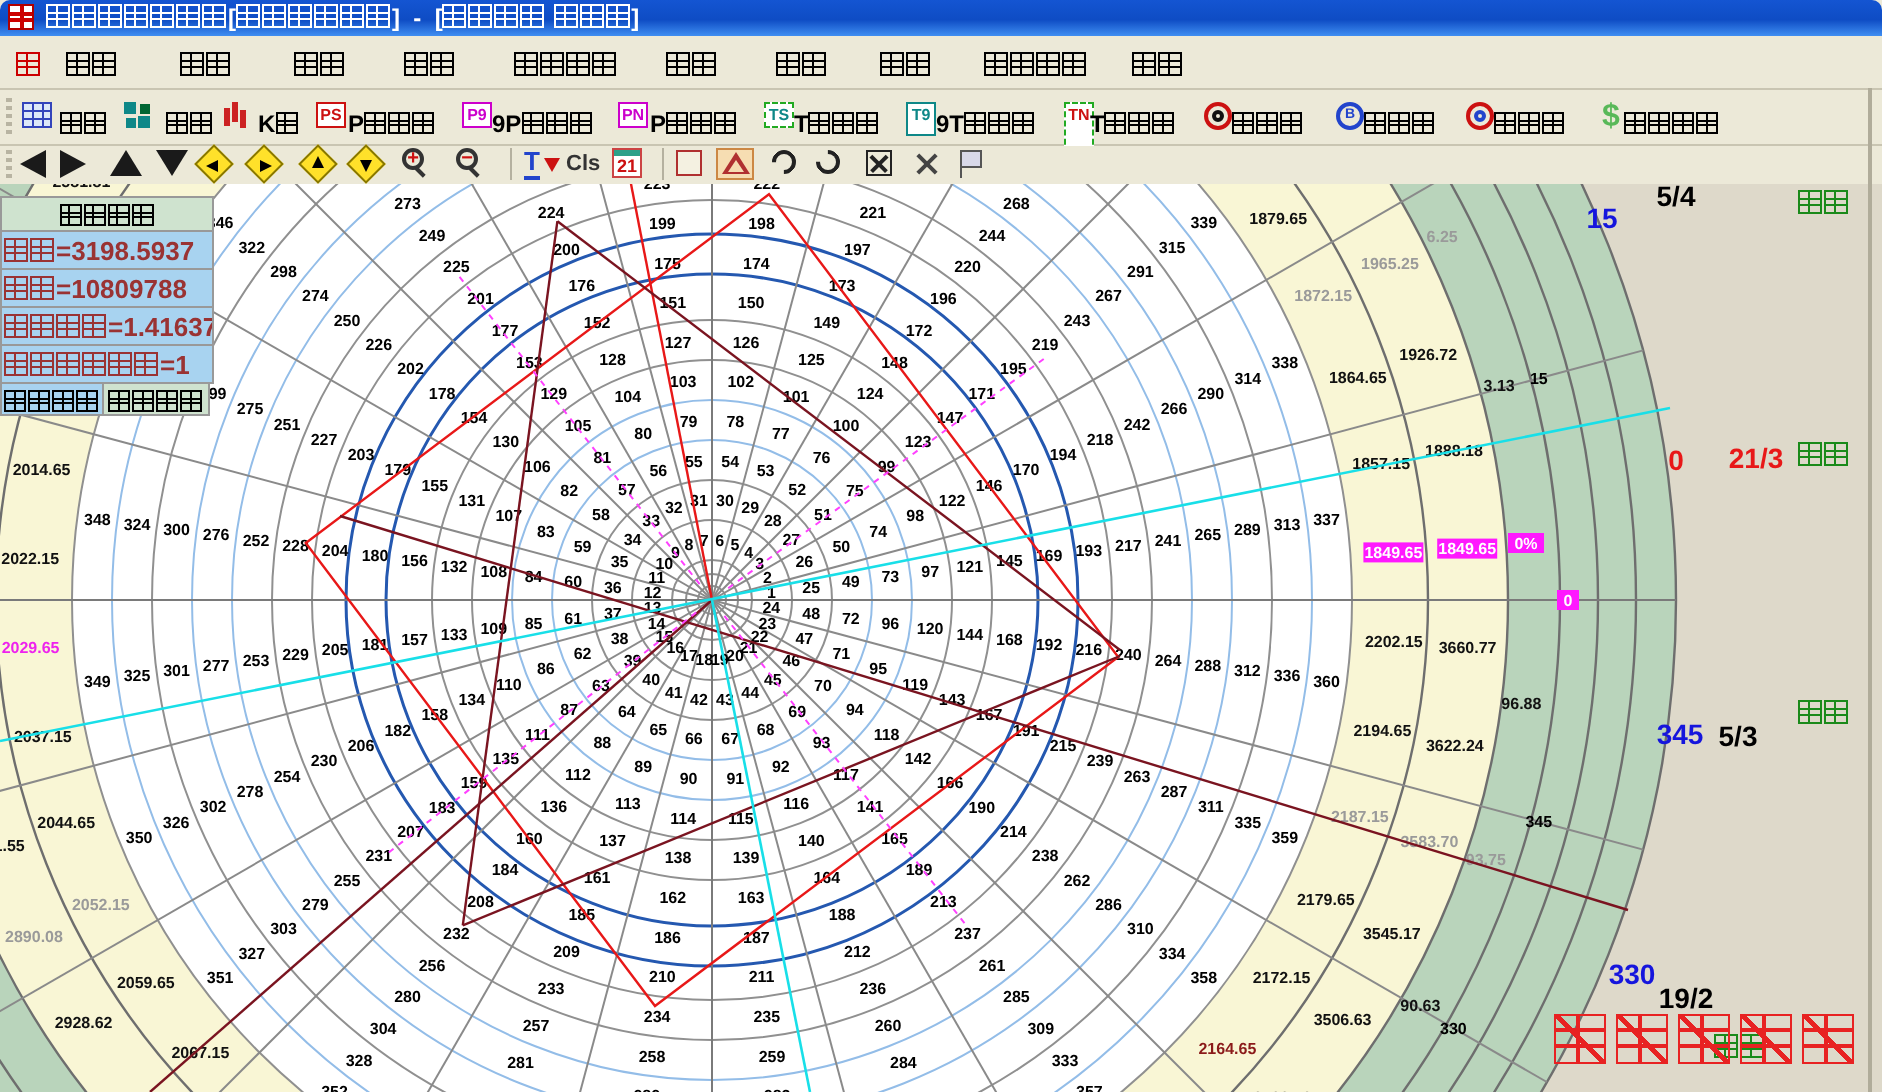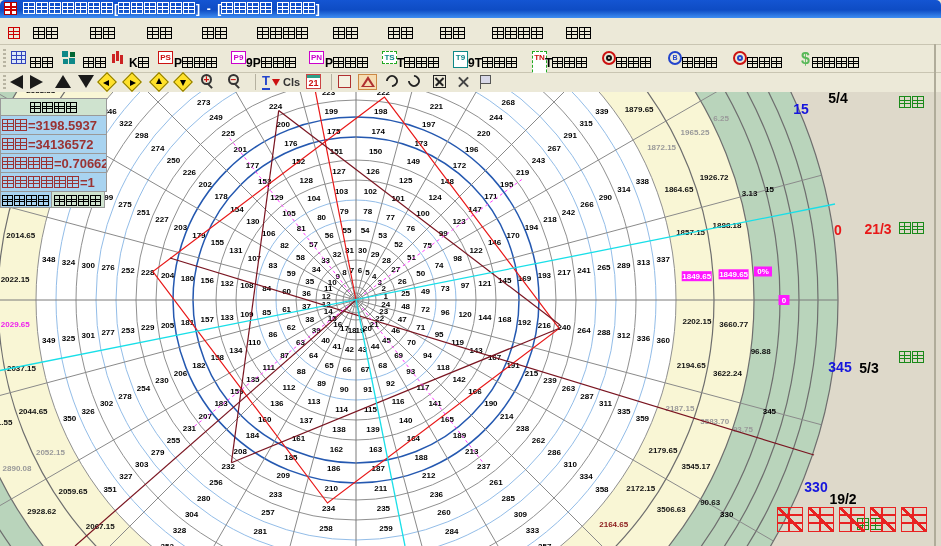--- a/index.html
+++ b/index.html
@@ -604,22 +604,22 @@
 <text x="816" y="492" class="bdeg">330</text>
 <text x="838" y="235" class="rdeg">0</text>
 <text x="838" y="103" class="bdate">5/4</text>
 <text x="878" y="234" class="rdate">21/3</text>
 <text x="869" y="373" class="bdate">5/3</text>
 <text x="843" y="504" class="bdate">19/2</text>
 </svg>
 <div style="position:absolute;left:0px;top:98px;width:107px;font-size:13px;font-weight:bold;">
       <div style="height:15px;background:#cfe3cf;border:1px solid #999;text-align:center;padding-top:1px;"><i class="fg s12" style="color:#000"></i><i class="fg s12" style="color:#000"></i><i class="fg s12" style="color:#000"></i><i class="fg s12" style="color:#000"></i></div>
       <div style="height:16px;background:#a8d3f0;border:1px solid #999;border-top:none;padding-top:2px;padding-left:1px;white-space:nowrap;overflow:hidden;"><i class="fg s13" style="color:#9a3333"></i><i class="fg s13" style="color:#9a3333"></i><b style="color:#9a3333;">=3198.5937</b></div>
-      <div style="height:16px;background:#a8d3f0;border:1px solid #999;border-top:none;padding-top:2px;padding-left:1px;white-space:nowrap;overflow:hidden;"><i class="fg s13" style="color:#9a3333"></i><i class="fg s13" style="color:#9a3333"></i><b style="color:#9a3333;">=34136572</b></div>
-      <div style="height:16px;background:#a8d3f0;border:1px solid #999;border-top:none;padding-top:2px;padding-left:1px;white-space:nowrap;overflow:hidden;"><i class="fg s13" style="color:#9a3333"></i><i class="fg s13" style="color:#9a3333"></i><i class="fg s13" style="color:#9a3333"></i><i class="fg s13" style="color:#9a3333"></i><b style="color:#9a3333;">=0.70662</b></div>
+      <div style="height:16px;background:#a8d3f0;border:1px solid #999;border-top:none;padding-top:2px;padding-left:1px;white-space:nowrap;overflow:hidden;"><i class="fg s13" style="color:#9a3333"></i><i class="fg s13" style="color:#9a3333"></i><b style="color:#9a3333;">=10809788</b></div>
+      <div style="height:16px;background:#a8d3f0;border:1px solid #999;border-top:none;padding-top:2px;padding-left:1px;white-space:nowrap;overflow:hidden;"><i class="fg s13" style="color:#9a3333"></i><i class="fg s13" style="color:#9a3333"></i><i class="fg s13" style="color:#9a3333"></i><i class="fg s13" style="color:#9a3333"></i><b style="color:#9a3333;">=1.41637</b></div>
       <div style="height:16px;background:#a8d3f0;border:1px solid #999;border-top:none;padding-top:2px;padding-left:1px;white-space:nowrap;overflow:hidden;"><i class="fg s13" style="color:#9a3333"></i><i class="fg s13" style="color:#9a3333"></i><i class="fg s13" style="color:#9a3333"></i><i class="fg s13" style="color:#9a3333"></i><i class="fg s13" style="color:#9a3333"></i><i class="fg s13" style="color:#9a3333"></i><b style="color:#9a3333;">=1</b></div>
       <div style="height:17px;white-space:nowrap;"><span style="display:inline-block;box-sizing:border-box;width:52px;height:16px;background:#a8d3f0;border:1px solid #999;border-top:none;text-align:center;padding-top:1px;"><i class="fg s12" style="color:#000"></i><i class="fg s12" style="color:#000"></i><i class="fg s12" style="color:#000"></i><i class="fg s12" style="color:#000"></i></span><span style="display:inline-block;box-sizing:border-box;width:53px;height:16px;background:#cfe3cf;border:1px solid #999;border-top:none;border-left:none;text-align:center;padding-top:1px;"><i class="fg s12" style="color:#000"></i><i class="fg s12" style="color:#000"></i><i class="fg s12" style="color:#000"></i><i class="fg s12" style="color:#000"></i></span></div>
     </div>
 <div style="position:absolute;left:899px;top:93px;color:#1a8a1a;"><i class="fg s13"></i><i class="fg s13"></i></div>
     <div style="position:absolute;left:899px;top:219px;color:#1a8a1a;"><i class="fg s13"></i><i class="fg s13"></i></div>
     <div style="position:absolute;left:899px;top:348px;color:#1a8a1a;"><i class="fg s13"></i><i class="fg s13"></i></div>
     <div style="position:absolute;left:934px;top:44px;width:2px;height:502px;background:#b0ac9a;"></div>
     <div style="position:absolute;left:857px;top:515px;color:#1a8a1a;"><i class="fg s13"></i><i class="fg s13"></i></div>
 <div style="position:absolute;left:777px;top:507px;color:#e82222;white-space:nowrap;"><i class="fg s26"></i><i class="fg s26"></i><i class="fg s26"></i><i class="fg s26"></i><i class="fg s26"></i></div>
 </div>

